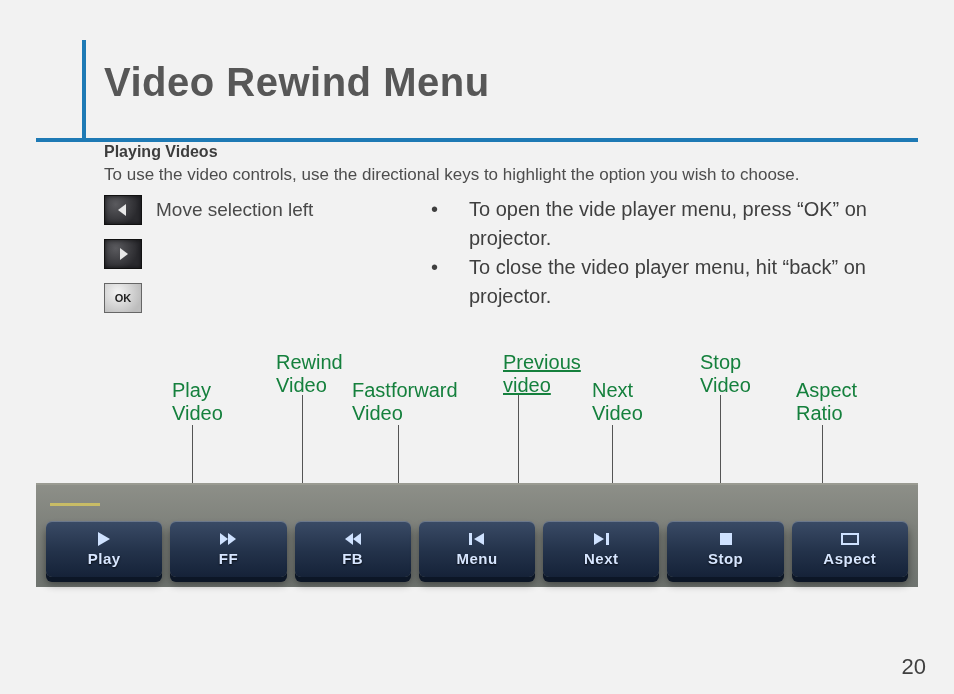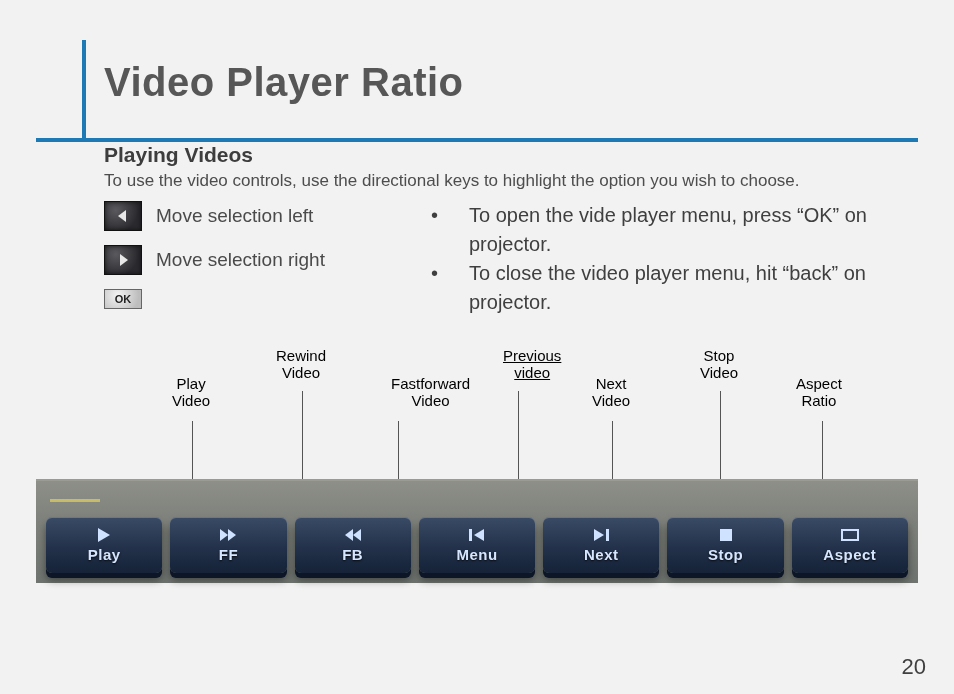--- a/index.html
+++ b/index.html
@@ -41,21 +41,21 @@
     left: 0; right: 0;
     top: 98px;
   }
 
   .content {
     padding-left: 68px;
     padding-right: 4px;
     padding-top: 14px;
   }
   .subhead {
-    font-size: 21px;
+    font-size: 16px;
     font-weight: 700;
     color: #3d3d3d;
     margin-bottom: 2px;
   }
   .intro {
     font-size: 17px;
     color: #4d4d4d;
     line-height: 1.45;
     margin-bottom: 7px;
   }
@@ -76,21 +76,21 @@
   .legend-row span.lbl { font-size: 19px; color:#4a4a4a; }
   .icon-box {
     width: 38px; height: 30px;
     background: radial-gradient(circle at 30% 30%, #5a5a5e, #2a2a2e 70%);
     border: 1px solid #111;
     display: flex; align-items: center; justify-content: center;
     box-shadow: inset 0 0 4px rgba(0,0,0,.6);
   }
   .icon-box svg { display:block; }
   .ok-box {
-    width: 38px; height: 20px;
+    width: 38px; height: 30px;
     background: radial-gradient(circle at 35% 30%, #f4f4f4, #bdbdbd 80%);
     border: 1px solid #666;
     display:flex; align-items:center; justify-content:center;
     font-size: 11px; font-weight: 700; color:#222;
   }
 
   .bullets {
     flex: 1;
     font-size: 20px;
     color:#3f3f3f;
@@ -106,23 +106,22 @@
     margin-top: 18px;
     padding-left: 0;
   }
   .labels {
     position: relative;
     height: 80px;
     margin-left: -30px;
   }
   .lab {
     position: absolute;
-    font-size: 15px;
-    color: #000000;
-    text-align: center;
+    font-size: 20px;
+    color: #15803d;
     line-height: 1.15;
     white-space: pre;
   }
   .leaders {
     position: relative;
     height: 58px;
     margin-left: -30px;
   }
   .leader {
     position: absolute;
@@ -171,21 +170,21 @@
     right: 28px;
     bottom: 14px;
     font-size: 22px;
     color: #404040;
   }
 </style>
 </head>
 <body>
 
 <div class="title-wrap">
-  <div class="title">Video Player Ratio</div>
+  <div class="title">Video Rewind Menu</div>
   <div class="title-rule"></div>
 </div>
 
 <div class="content">
   <div class="subhead">Playing Videos</div>
   <div class="intro">To use the video controls, use the directional keys to highlight the option you wish to choose.</div>
 
   <div class="cols">
     <div class="legend">
       <div class="legend-row">
@@ -195,21 +194,20 @@
             </svg>
         </div>
         <span class="lbl">Move selection left</span>
       </div>
       <div class="legend-row">
         <div class="icon-box">
           <svg width="16" height="16" viewBox="0 0 16 16">
               <polygon points="5,2 5,14 13,8" fill="#e8e8e8"></polygon>
             </svg>
         </div>
-        <span class="lbl">Move selection right</span>
       </div>
       <div class="legend-row">
         <div class="ok-box">OK</div>
       </div>
     </div>
 
     <div class="bullets">
       <div class="row">
         <div class="dot">•</div>
         <div class="txt">To open the vide player menu, press “OK” on projector.</div>
@@ -220,21 +218,21 @@
       </div>
     </div>
   </div>
 
   <div class="callouts">
     <div class="labels">
       <div class="lab" style="left:98px;  top:34px;">Play
 Video</div>
       <div class="lab" style="left:202px; top:6px;">Rewind
 Video</div>
-      <div class="lab" style="left:278px; top:34px;margin-left:39px;">Fastforward
+      <div class="lab" style="left:278px; top:34px;">Fastforward
 Video</div>
       <div class="lab" style="left:429px; top:6px;text-decoration:underline;">Previous
 video</div>
       <div class="lab" style="left:518px; top:34px;">Next
 Video</div>
       <div class="lab" style="left:626px; top:6px;">Stop
 Video</div>
       <div class="lab" style="left:722px; top:34px;">Aspect
 Ratio</div>
     </div>

